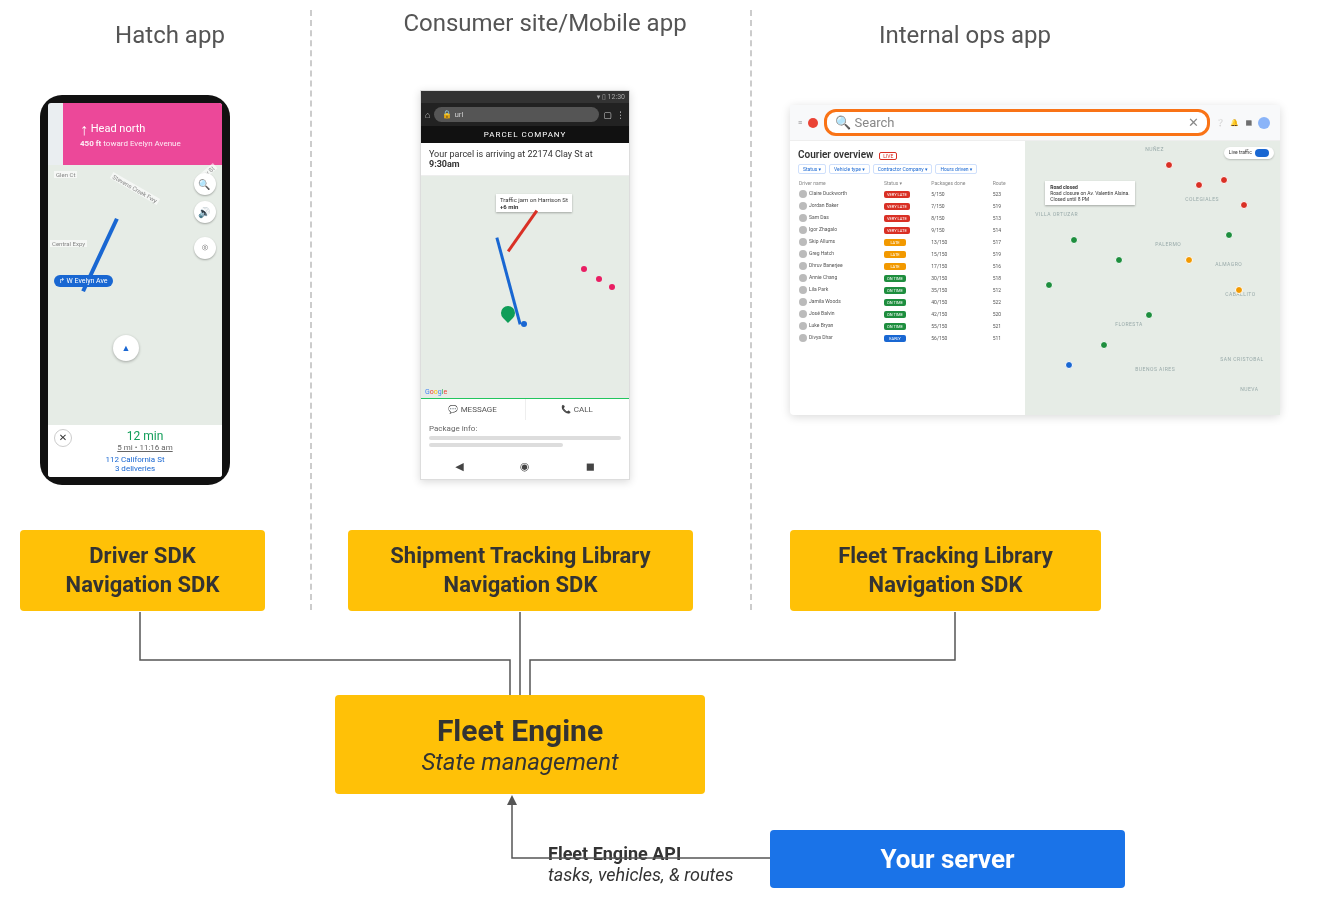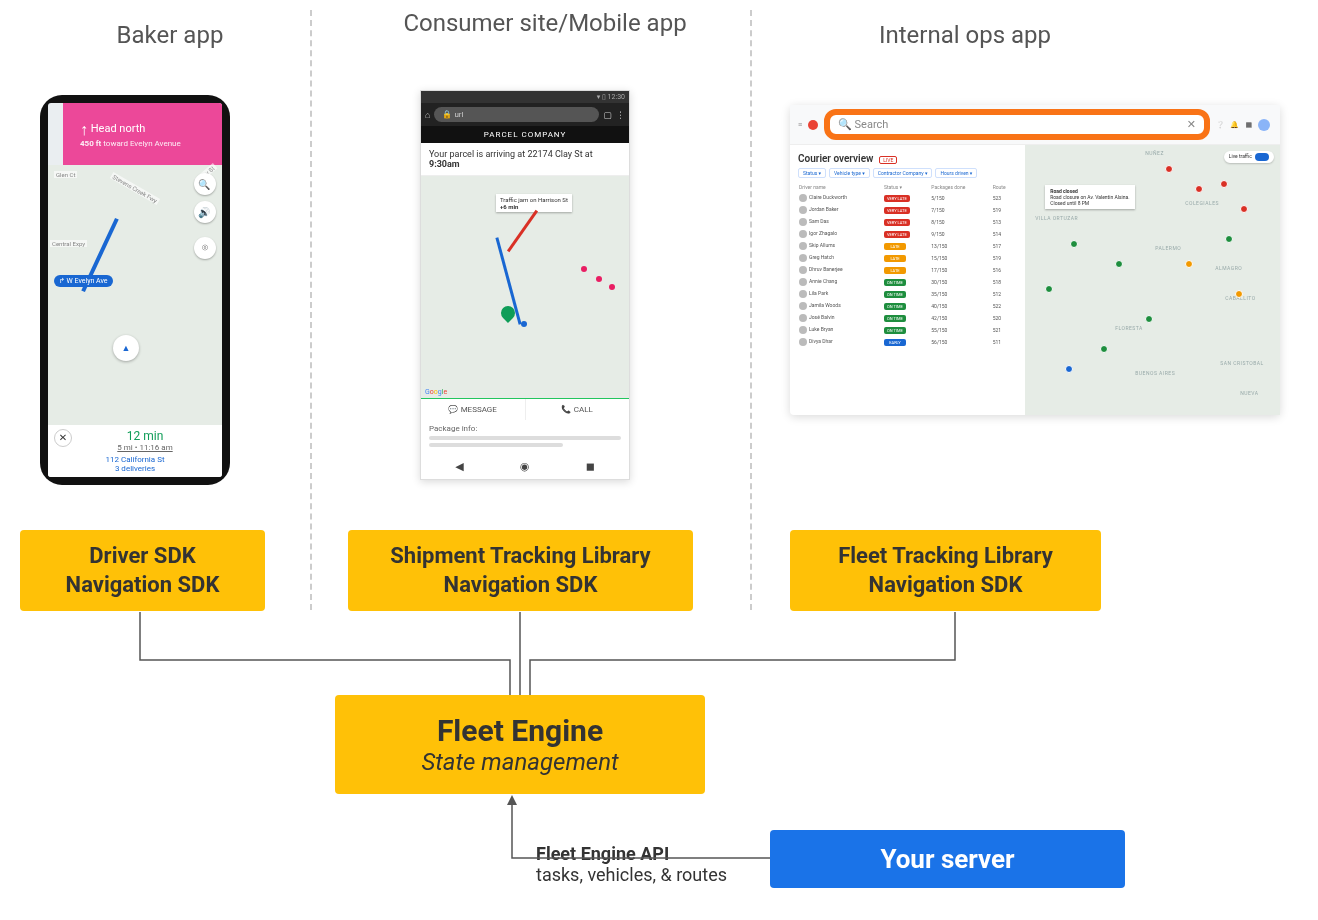--- a/index.html
+++ b/index.html
@@ -57,21 +57,21 @@
     padding: 14px 10px;
     border-radius: 4px;
   }
   .api-label {
     position: absolute;
     text-align: left;
     font-size: 18px;
     color: #333;
   }
   .api-label .bold { font-weight: 700; }
-  .api-label .italic { }
+  .api-label .italic { font-style: italic; }
   svg.connector { position: absolute; top: 0; left: 0; pointer-events: none; }
 
   
   .phone {
     position: absolute;
     width: 190px;
     height: 390px;
     background: #111;
     border-radius: 22px;
     padding: 8px;
@@ -220,22 +220,22 @@
     box-shadow:0 2px 10px rgba(0,0,0,.15);
     border-radius:4px;
     display:flex; flex-direction:column;
     font-size:7px;
   }
   .dash .topbar {
     background:#f8f9fa; display:flex; align-items:center;
     padding:4px 8px; gap:6px; border-bottom:1px solid #eee;
   }
   .dash .search {
-    flex:1; background:#fff; border:6px solid #f97316; border-radius:12px;
-    padding:3px 8px; color:#888; font-size:11px;
+    flex:1; background:#fff; border:3px solid #f97316; border-radius:12px;
+    padding:3px 8px; color:#888; font-size:13px;
   }
   .dash .body { flex:1; display:flex; }
   .dash .table { width:48%; padding:8px; }
   .dash .title { font-size:10px; font-weight:600; }
   .dash .live {
     display:inline-block; font-size:5px; color:#d93025;
     border:1px solid #d93025; padding:0 3px; border-radius:2px;
     margin-left:4px; vertical-align:middle;
   }
   .dash .filters { margin:4px 0; display:flex; gap:3px; flex-wrap:wrap;}
@@ -273,21 +273,21 @@
     font-size:5px; padding:2px 5px; border-radius:8px;
     box-shadow:0 1px 2px rgba(0,0,0,.2);
   }
   .dash .maplabel {
     position:absolute; font-size:5px; color:#9aa; letter-spacing:.5px;
   }
 </style>
 </head>
 <body>
 
-<div class="col-title" style="left:20px; top:20px;">Baker app</div>
+<div class="col-title" style="left:20px; top:20px;">Hatch app</div>
 <div class="col-title" style="left:395px; top:8px;">Consumer site/Mobile app</div>
 <div class="col-title" style="left:815px; top:20px;">Internal ops app</div>
 
 <div class="divider" style="left:310px;"></div>
 <div class="divider" style="left:750px;"></div>
 
 <div class="phone" style="left:40px; top:95px;">
   <div class="phone-screen">
     <div class="nav-banner">
       <div><span class="arrow">↑</span>
@@ -531,21 +531,21 @@
 
 <div class="engine-box" style="left:335px; top:695px; width:370px;">
   <div class="engine-title">Fleet Engine</div>
   <div class="engine-sub">State management</div>
 </div>
 
 <div class="server-box" style="left:770px; top:830px; width:355px;">
   <span>Your server</span>
 </div>
 
-<div class="api-label" style="left:536px; top:843px;">
+<div class="api-label" style="left:548px; top:843px;">
   <div class="bold">Fleet Engine API</div>
   <div class="italic">tasks, vehicles, &amp; routes</div>
 </div>
 
 <svg class="connector" width="1318" height="920">
   <g stroke="#555" stroke-width="1.5" fill="none">
 
     <path d="M140 612 V660 H510 V695"></path>
 
     <path d="M520 612 V695"></path>

